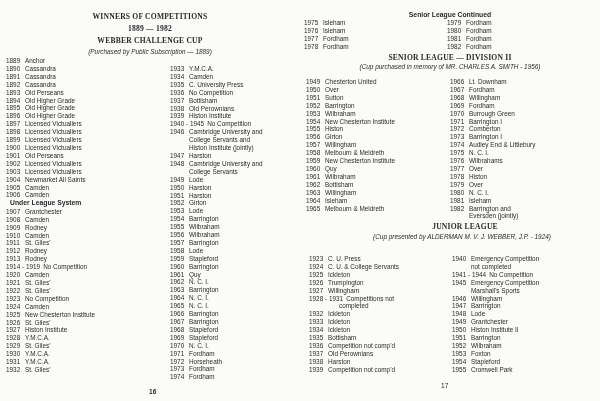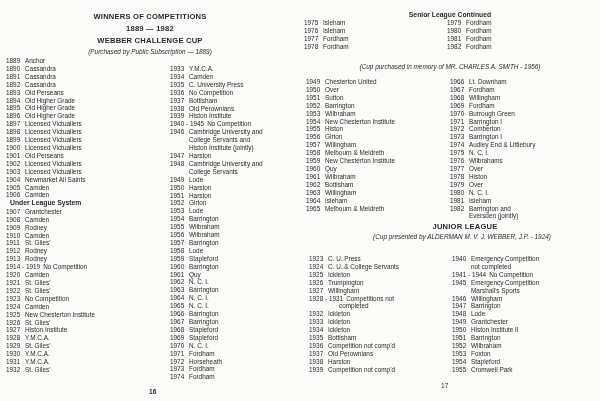--- a/index.html
+++ b/index.html
@@ -2,21 +2,21 @@
 <html><head>
 <meta charset="utf-8">
 <style>
   html, body { margin:0; padding:0; }
   body { width:600px; height:401px; background:#fbfbf9; overflow:hidden; position:relative;
          font-family:"Liberation Sans", sans-serif; color:#2a2a2a; }
   .page { position:absolute; top:0; height:401px; }
   #page-left { left:0; width:300px; }
   #page-right { left:300px; width:300px; }
   .center { position:absolute; left:0; width:300px; text-align:center; }
-  .h-main { font-weight:bold; font-size:7.6px; letter-spacing:0.2px; }
+  .h-main { font-weight:bold; font-size:7.6px; letter-spacing:0.2px;font-family:Liberation Serif, serif; }
   .h-sub { font-weight:bold; font-size:6.8px; }
   .h-ital { font-style:italic; font-size:6.4px; }
   .col { position:absolute; font-size:6.4px; line-height:7.9px; }
   .row { display:flex; white-space:nowrap; }
   .yr { width:19px; flex:none; }
   .yr.wide { width:auto; margin-right:3px; }
   .nm { white-space:pre; }
   .cont { padding-left:19px; }
   .cont2 { padding-left:30px; }
   .subhead { font-weight:bold; font-size:6.8px; padding-left:4px; line-height:8.5px; }
@@ -390,20 +390,21 @@
           <span class="yr">1981</span>
           <span class="nm">Fordham</span>
         </div>
         <div class="row">
           <span class="yr">1982</span>
           <span class="nm">Fordham</span>
         </div>
       </div>
   </div>
 
+  <div class="center h-main" style="top:53px;">SENIOR LEAGUE — DIVISION II</div>
   <div class="center h-ital" style="top:63px;">(Cup purchased in memory of MR. CHARLES A. SMITH - 1956)</div>
   <div class="col" style="left:6px; top:78px;">
     <div>
         <div class="row">
           <span class="yr">1949</span>
           <span class="nm">Chesterton United</span>
         </div>
         <div class="row">
           <span class="yr">1950</span>
           <span class="nm">Over</span>

